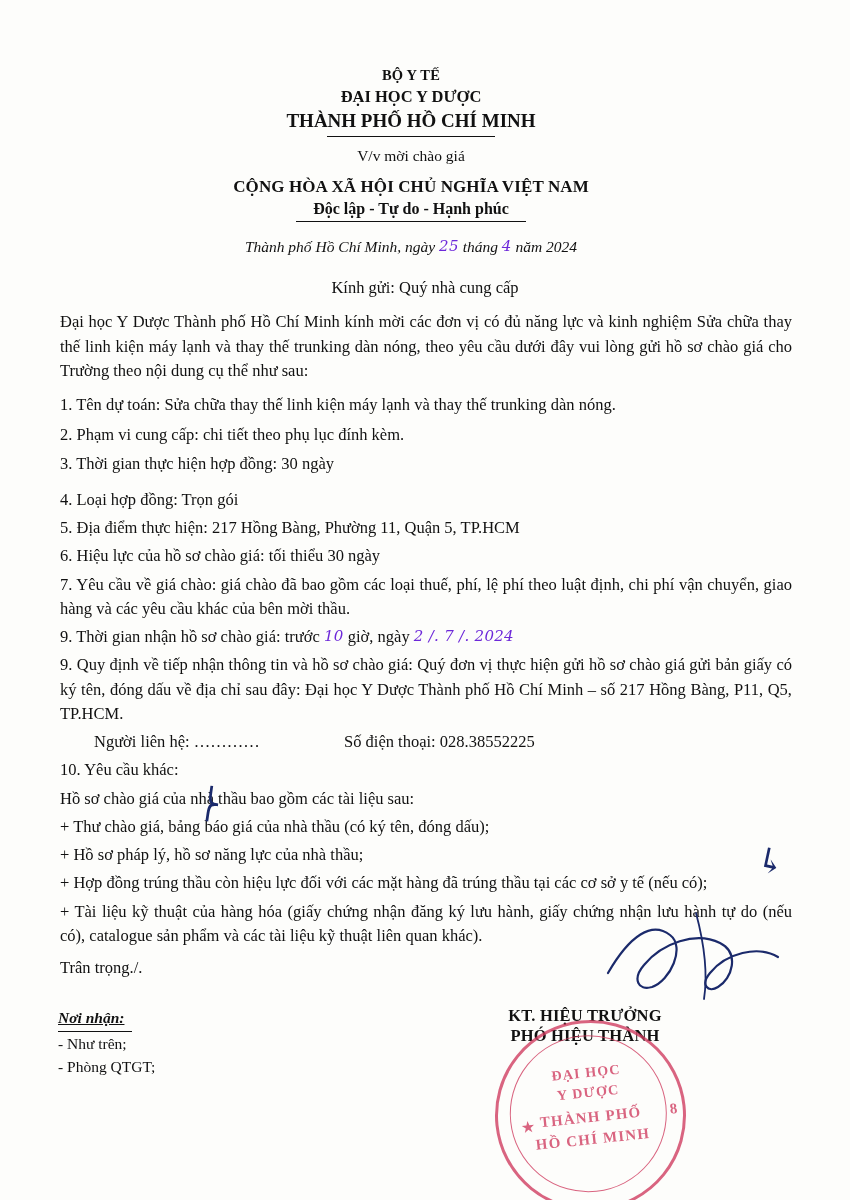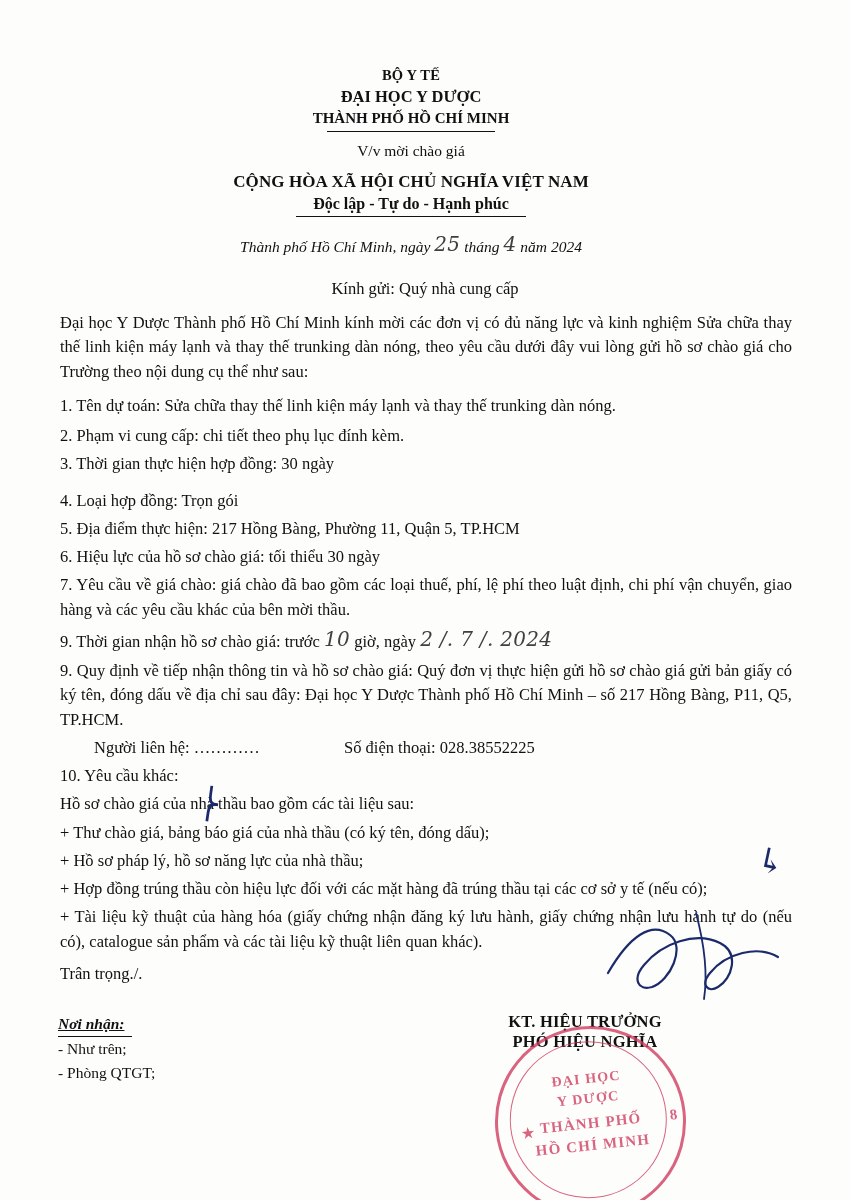--- a/index.html
+++ b/index.html
@@ -45,21 +45,21 @@
     font-weight: bold;
     letter-spacing: .2px;
     line-height: 1.35;
   }
   .org-line2 {
     font-size: 16.5px;
     font-weight: bold;
     line-height: 1.35;
   }
   .org-line3 {
-    font-size: 15px;
+    font-size: 19px;
     font-weight: bold;
     line-height: 1.35;
   }
   .org-underline {
     width: 168px;
     height: 1px;
     background: #111;
     margin: 3px auto 0 auto;
   }
   .vv-line {
@@ -84,22 +84,22 @@
   }
   .place-date {
     font-size: 15.5px;
     font-style: italic;
     margin-top: 16px;
     white-space: nowrap;
   }
   .hand {
     font-family: "DejaVu Serif", serif;
     font-style: italic;
-    color: #404040;
-    font-size: 20px;
+    color: #6d28d9;
+    font-size: 15px;
     letter-spacing: .3px;
     position: relative;
     top: -1px;
   }
   
   .kinh-gui {
     text-align: center;
     font-size: 16.5px;
     margin-top: 22px;
   }
@@ -310,21 +310,21 @@
 
   <div class="sig-wrap">
     <div class="sig-left">
       <div class="noi-nhan">Nơi nhận:</div>
       <div class="noi-nhan-underline"></div>
       <div>- Như trên;</div>
       <div>- Phòng QTGT;</div>
     </div>
     <div class="sig-right">
       <div class="sig-title1">KT. HIỆU TRƯỞNG</div>
-      <div class="sig-title2">PHÓ HIỆU NGHĨA</div>
+      <div class="sig-title2">PHÓ HIỆU THÀNH</div>
     </div>
 
     <div class="stamp">
       <div class="stamp-inner"></div>
       <div class="stamp-text st1">ĐẠI HỌC</div>
       <div class="stamp-text st2">Y DƯỢC</div>
       <div class="stamp-text st3">THÀNH PHỐ</div>
       <div class="stamp-text st4">HỒ CHÍ MINH</div>
       <div class="stamp-star">★</div>
       <div class="stamp-num">8</div>

